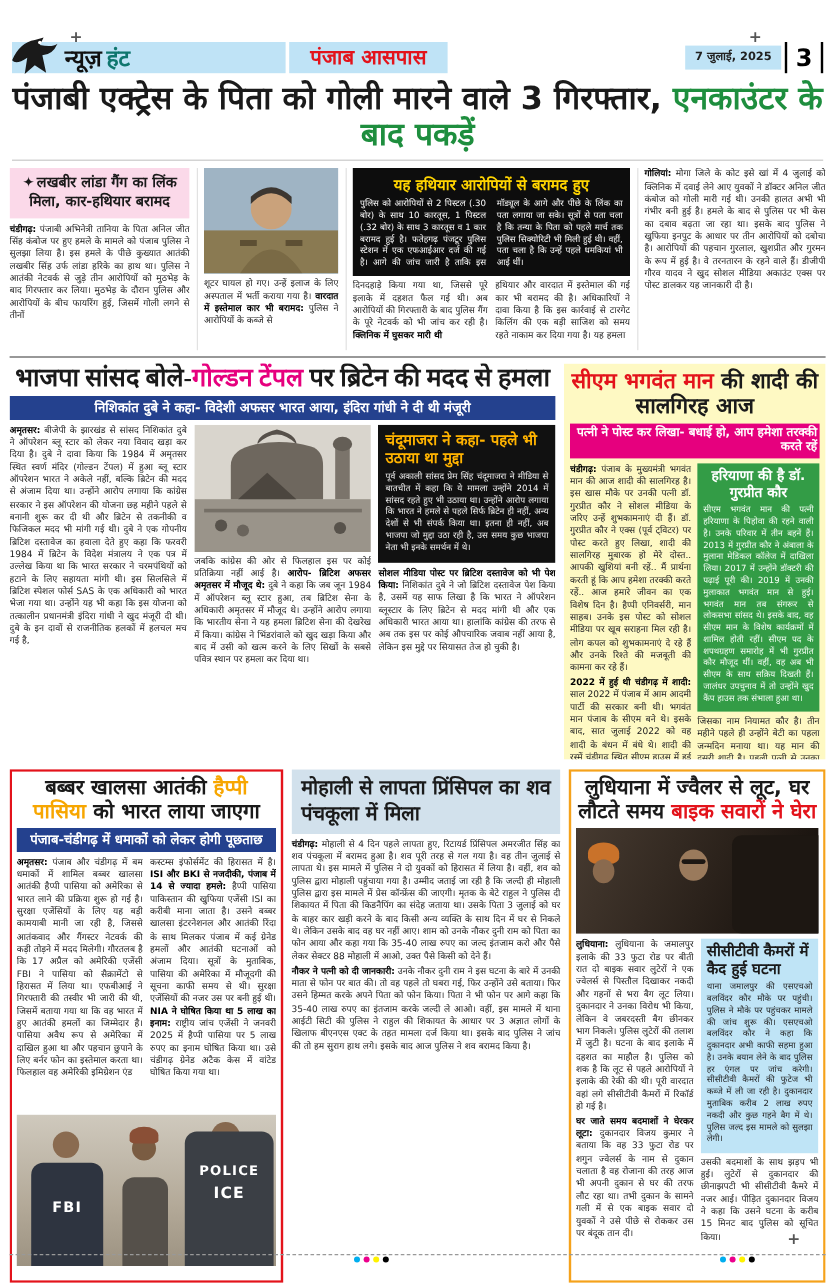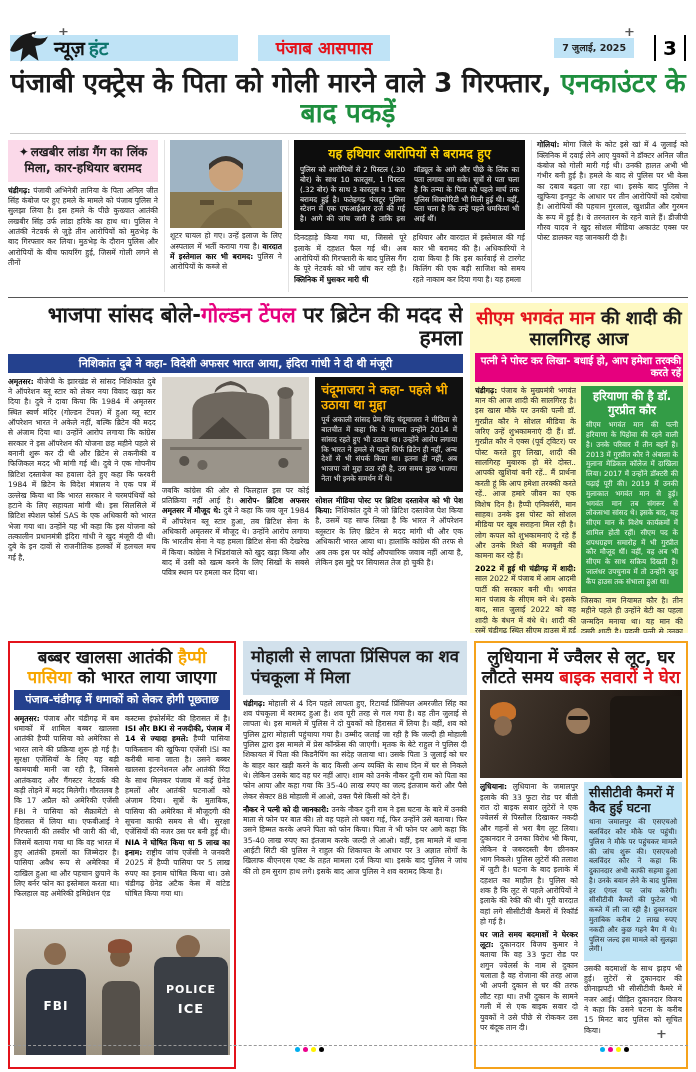--- a/index.html
+++ b/index.html
@@ -1,20 +1,20 @@
 <!DOCTYPE html>
 <html><head>
 <meta charset="utf-8">
 <style>
   html,body{margin:0;padding:0;background:#fff;}
   .page{position:relative;width:696px;height:1072px;background:#fff;overflow:hidden;
         font-family:"DejaVu Sans",sans-serif;color:#1a1a1a;box-sizing:border-box;padding-top:34px;}
   .cropmark{position:absolute;color:#555;font-size:13px;font-weight:bold;}
   
-  .masthead{display:flex;align-items:center;height:28px;margin:0 10px;gap:20px;}
+  .masthead{display:flex;align-items:center;height:28px;margin:0 10px;gap:3px;}
   .logo-seg{flex:0 0 228px;position:relative;background:#bfe3f6;height:26px;display:flex;align-items:center;padding-left:44px;box-sizing:border-box;}
   .eagle{position:absolute;left:-2px;top:-7px;width:42px;height:38px;}
   .logo-black{font-size:19px;font-weight:bold;color:#111;}
   .logo-red{font-size:19px;font-weight:bold;color:#0f766e;margin-left:4px;text-align:right;}
   .center-seg{flex:0 0 132px;background:#bfe3f6;height:26px;line-height:26px;text-align:center;
               font-size:17px;font-weight:bold;color:#e3131b;}
   .mast-spacer{flex:1;}
   .date-seg{background:#bfe3f6;height:20px;line-height:20px;padding:0 8px;font-size:9.5px;font-weight:bold;color:#222;}
   .pageno{font-size:20px;font-weight:bold;color:#000;border-left:2px solid #000;border-right:2px solid #000;
           padding:0 7px;height:26px;line-height:26px;}
@@ -39,21 +39,21 @@
   .officer-photo{height:88px;margin-bottom:3px;background:linear-gradient(#b6c6d2,#8fa6b5);}
   .wbox{background:#0d0d0d;color:#fff;padding:5px 6px;height:90px;box-sizing:border-box;margin-bottom:3px;}
   .wbox h3{color:#ffd400;font-size:12.5px;text-align:center;margin:0 0 3px;font-weight:bold;}
   .wbody{column-count:2;column-gap:9px;font-size:7.2px;line-height:1.35;text-align:justify;}
   .twocol{display:flex;gap:6px;}
   .twocol>div{flex:1;overflow:hidden;}
   .rule-dark{border:none;border-top:1px solid #555;margin:5px 8px 0;}
   
   .band2{display:flex;gap:7px;margin:5px 8px 0;height:330px;overflow:hidden;}
   .bjp{flex:0 0 455px;overflow:hidden;}
-  .h-bjp{font-size:21px;font-weight:bold;text-align:right;margin:1px 0 3px;line-height:1.1;}
+  .h-bjp{font-size:21px;font-weight:bold;text-align:center;margin:1px 0 3px;line-height:1.1;font-family:Liberation Serif, serif;}
   .hl-magenta{color:#e6007e;}
   .bluebar{background:#24418e;color:#fff;font-weight:bold;font-size:11px;text-align:center;
            padding:3px 2px;margin:0 0 4px;line-height:1.2;}
   .cols3{display:flex;gap:6px;height:272px;overflow:hidden;}
   .cols3>div{flex:1;overflow:hidden;}
   .temple-photo{height:106px;margin-bottom:3px;background:linear-gradient(#e8e5df,#b9b4ac);}
   .cbox{background:#111;padding:5px 6px;margin-bottom:4px;}
   .cbox h3{color:#ffb300;font-size:12.5px;font-weight:bold;margin:0 0 3px;line-height:1.2;}
   .cbox .p{color:#f2f2f2;font-size:7.2px;}
   .cm{flex:1;background:#fef9c3;padding:4px 5px;overflow:hidden;box-sizing:border-box;}
@@ -227,21 +227,21 @@
       </div>
       <div class="photo fbi-photo">
         <div class="head" style="left:30px;top:14px;width:22px;height:22px;background:#8a6b50;"></div>
         <div class="fig" style="left:12px;width:60px;height:86px;background:#2e3440;">
           <span class="fig-label" style="top:30px;font-size:12px;">FBI</span>
         </div>
         <div class="head" style="left:96px;top:18px;width:20px;height:20px;background:#7a5c42;"></div>
         <div class="head" style="left:94px;top:10px;width:24px;height:14px;background:#8a4f36;border-radius:50% 50% 20% 20%;"></div>
         <div class="fig" style="left:88px;width:38px;height:74px;background:#55504a;"></div>
         <div class="head" style="left:162px;top:6px;width:24px;height:24px;background:#86684e;"></div>
-        <div class="fig" style="left:140px;width:74px;height:98px;background:#3b3f45;">
+        <div class="fig" style="left:140px;width:74px;height:112px;background:#3b3f45;">
           <span class="fig-label" style="top:26px;font-size:11px;">POLICE</span>
           <span class="fig-label" style="top:44px;font-size:13px;">ICE</span>
         </div>
       </div>
     </article>
 
     <article class="principal">
       <div class="ph-title">मोहाली से लापता प्रिंसिपल का शव पंचकूला में मिला</div>
       <p class="p"><span class="dateline">चंडीगढ़:</span> <span>मोहाली से 4 दिन पहले लापता हुए, रिटायर्ड प्रिंसिपल अमरजीत सिंह का शव पंचकूला में बरामद हुआ है। शव पूरी तरह से गल गया है। वह तीन जुलाई से लापता थे। इस मामले में पुलिस ने दो युवकों को हिरासत में लिया है। वहीं, शव को पुलिस द्वारा मोहाली पहुंचाया गया है। उम्मीद जताई जा रही है कि जल्दी ही मोहाली पुलिस द्वारा इस मामले में प्रेस कॉन्फ्रेंस की जाएगी। मृतक के बेटे राहुल ने पुलिस दी शिकायत में पिता की किडनैपिंग का संदेह जताया था। उसके पिता 3 जुलाई को घर के बाहर कार खड़ी करने के बाद किसी अन्य व्यक्ति के साथ दिन में घर से निकले थे। लेकिन उसके बाद वह घर नहीं आए। शाम को उनके नौकर दुनी राम को पिता का फोन आया और कहा गया कि 35-40 लाख रुपए का जल्द इंतजाम करो और पैसे लेकर सेक्टर 88 मोहाली में आओ, उक्त पैसे किसी को देने हैं।</span></p>
       <p class="p"><b class="lead-in">नौकर ने पत्नी को दी जानकारी:</b> <span>उनके नौकर दुनी राम ने इस घटना के बारे में उनकी माता से फोन पर बात की। तो वह पहले तो घबरा गई, फिर उन्होंने उसे बताया। फिर उसने हिम्मत करके अपने पिता को फोन किया। पिता ने भी फोन पर आगे कहा कि 35-40 लाख रुपए का इंतजाम करके जल्दी ले आओ। वहीं, इस मामले में थाना आईटी सिटी की पुलिस ने राहुल की शिकायत के आधार पर 3 अज्ञात लोगों के खिलाफ बीएनएस एक्ट के तहत मामला दर्ज किया था। इसके बाद पुलिस ने जांच की तो हम सुराग हाथ लगे। इसके बाद आज पुलिस ने शव बरामद किया है।</span></p>

